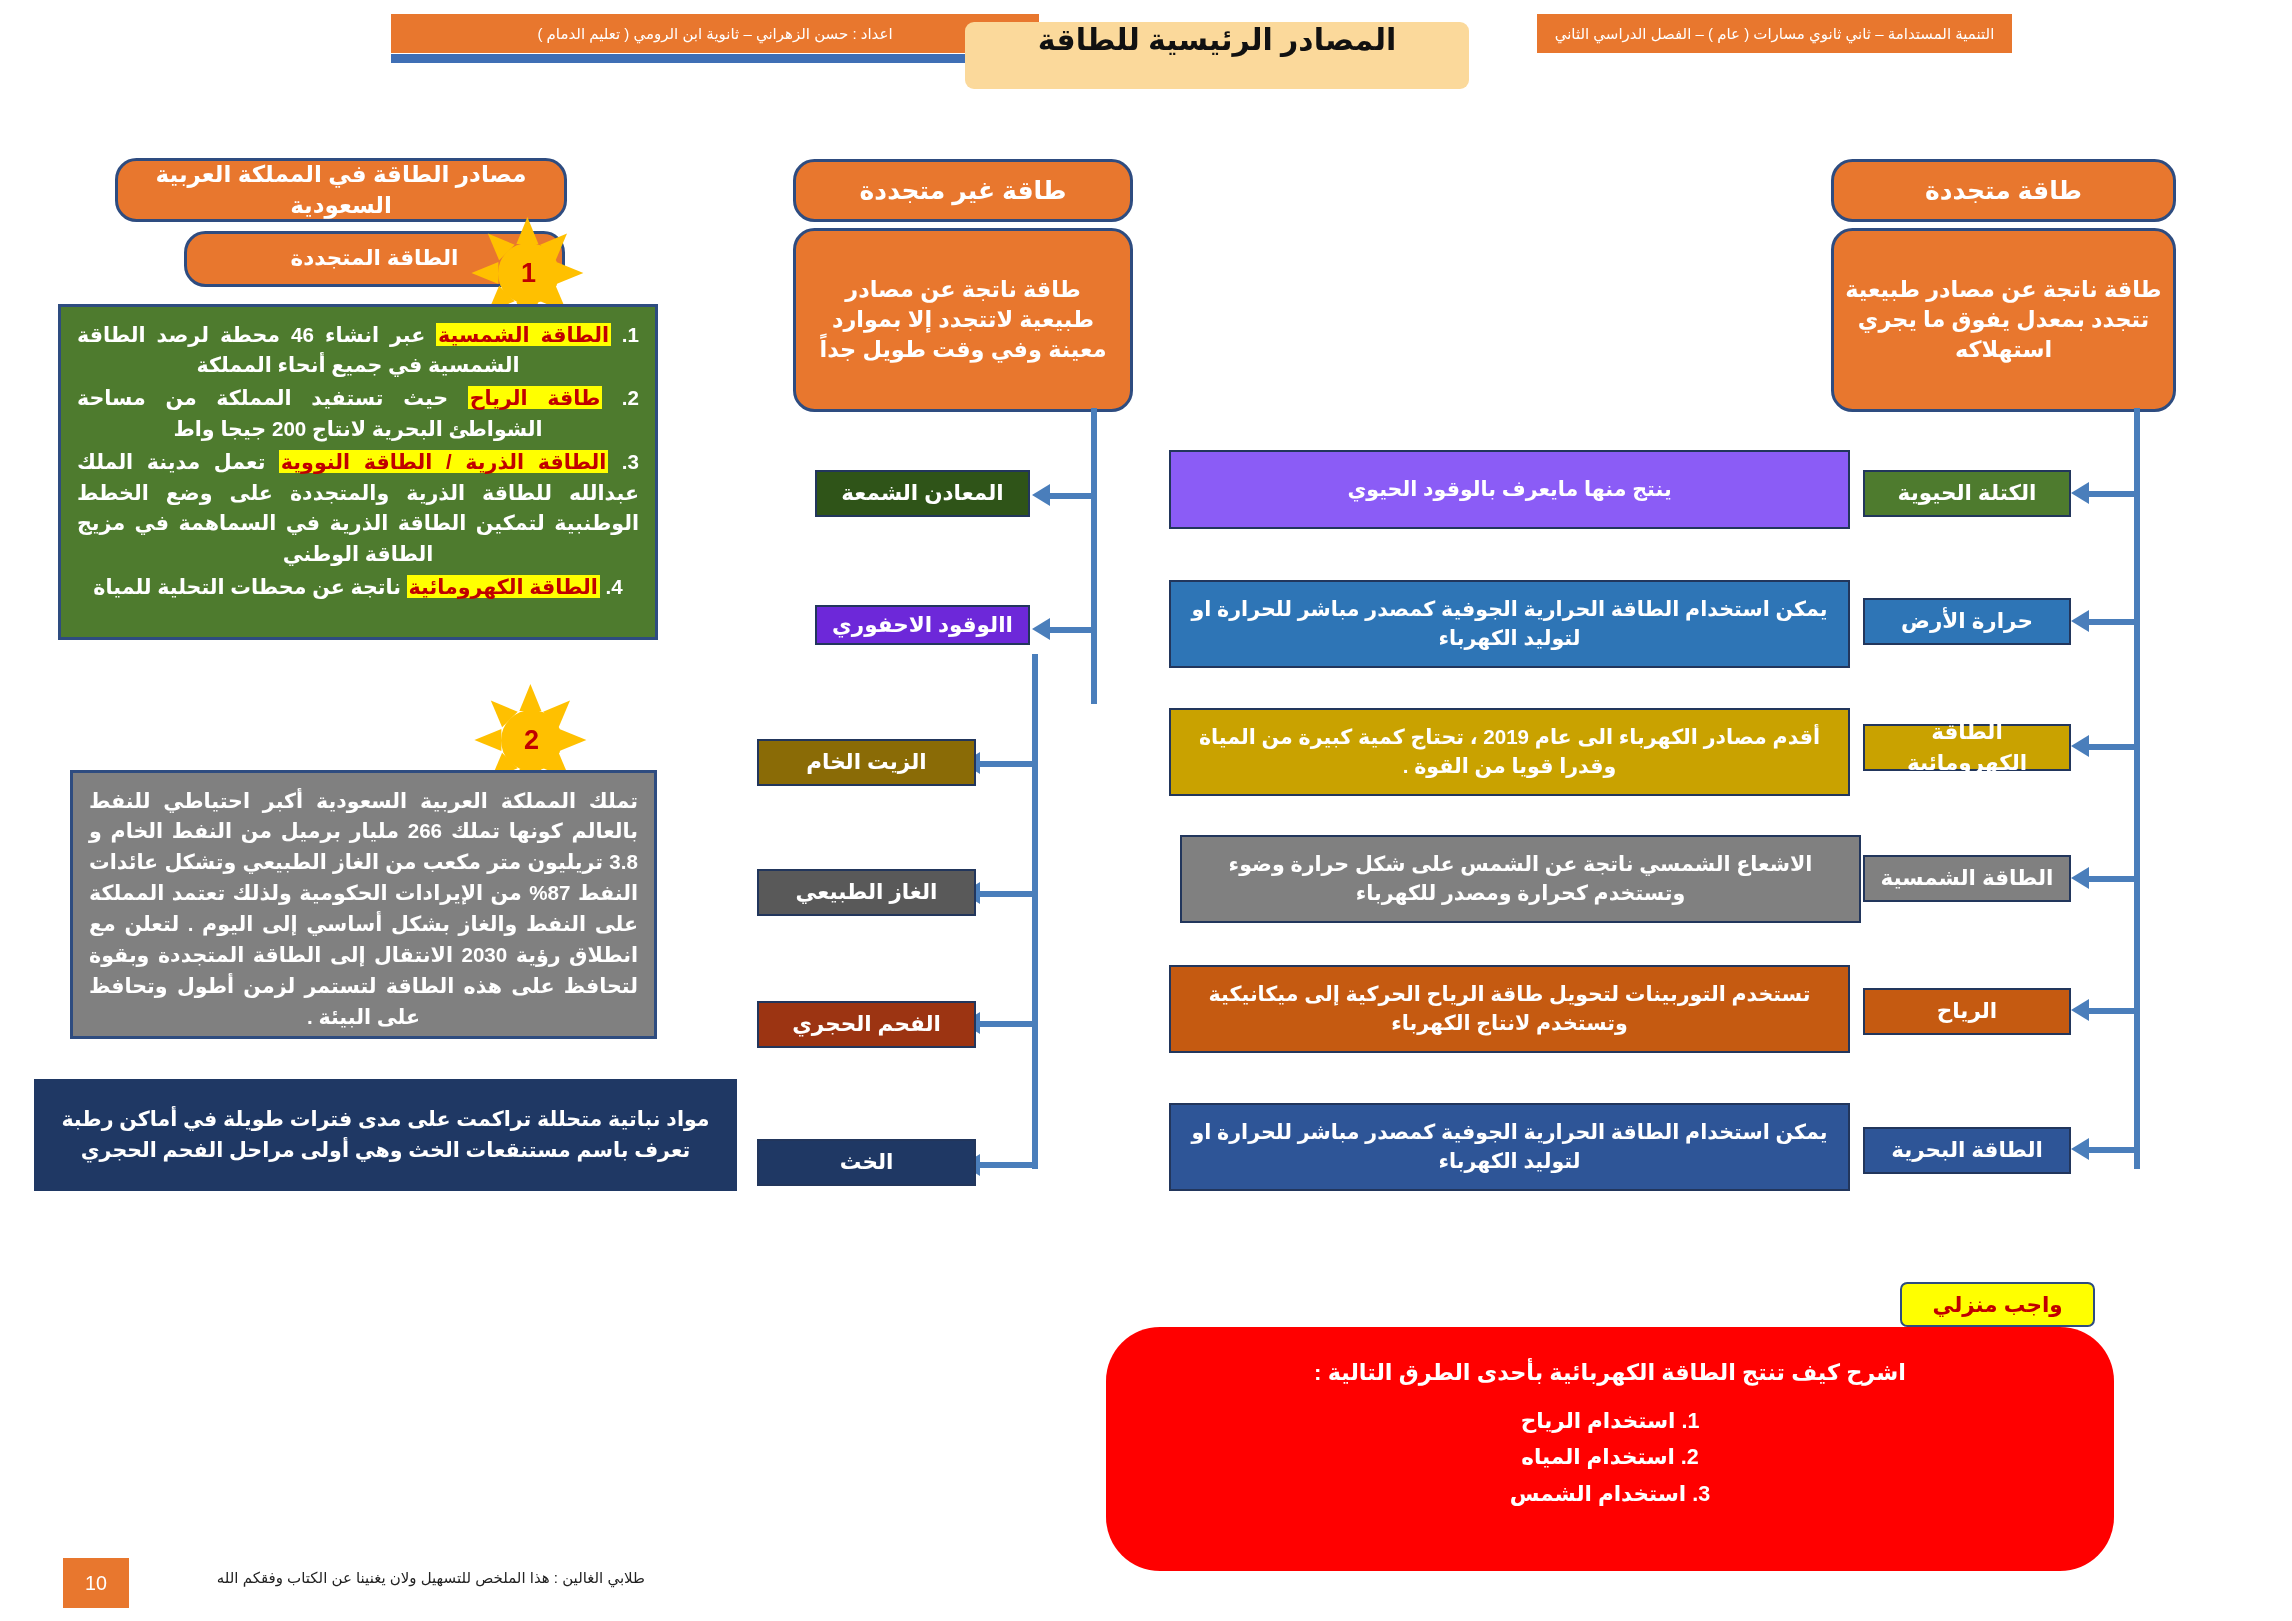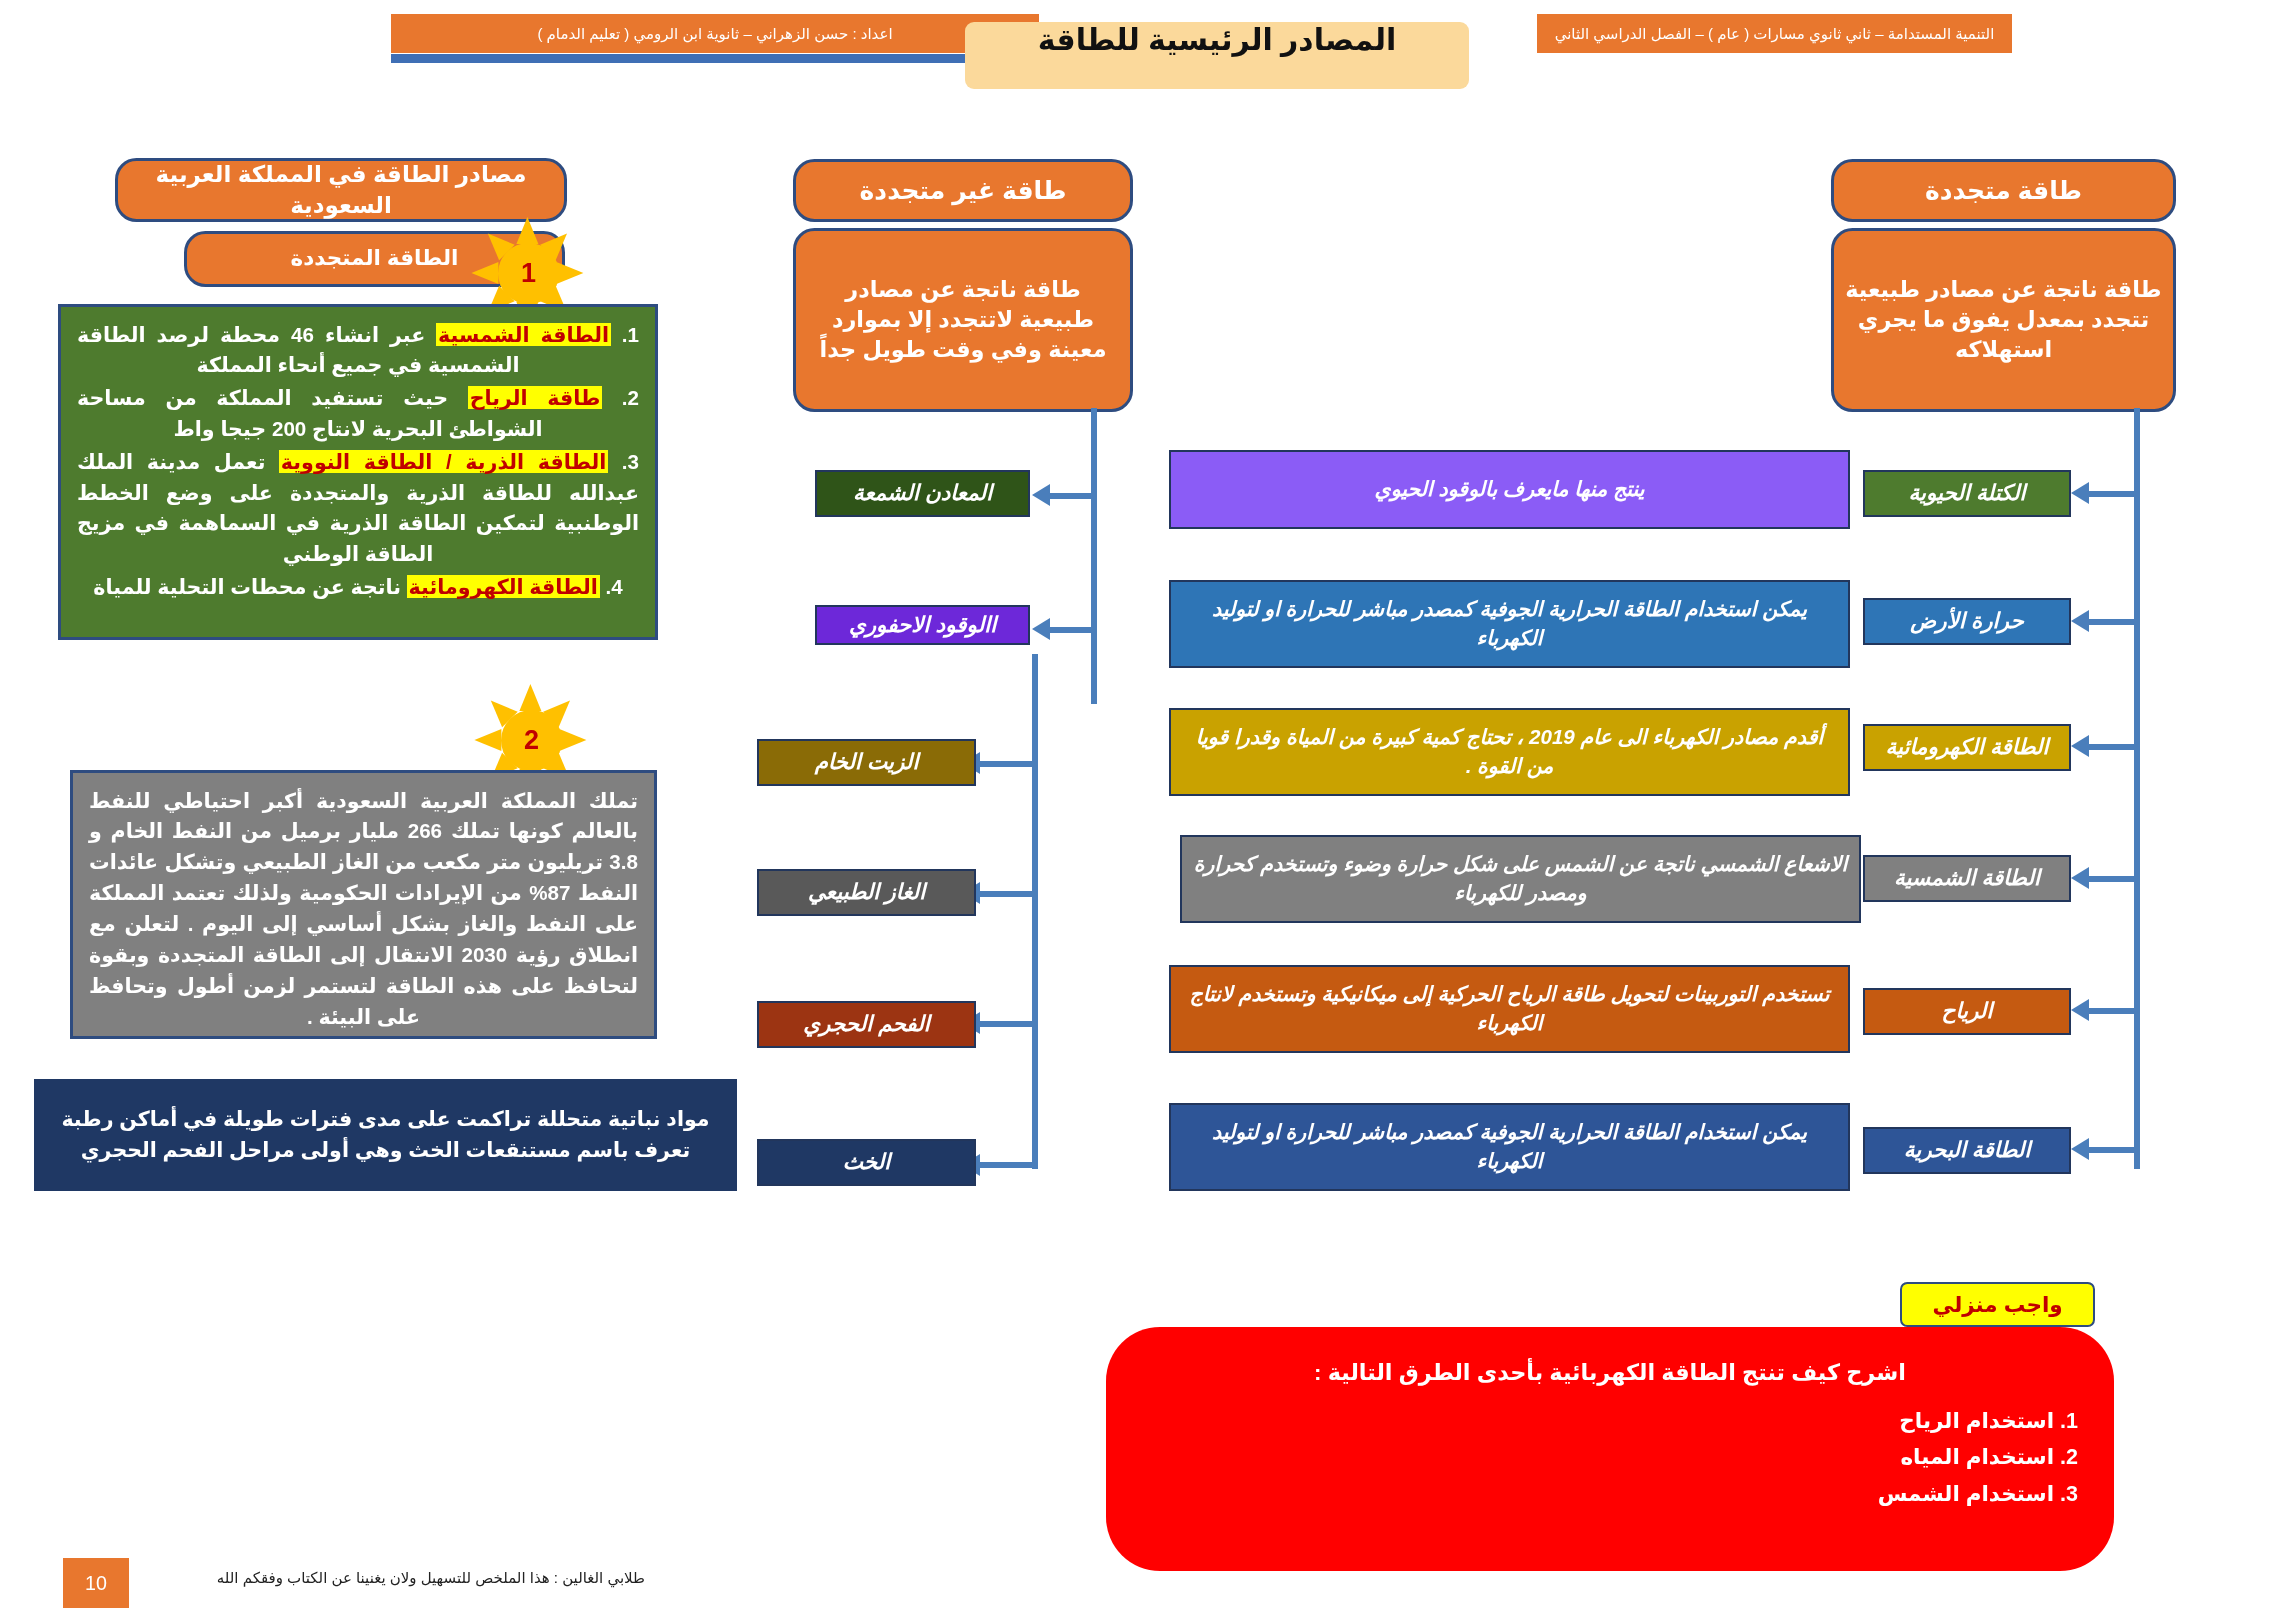--- a/index.html
+++ b/index.html
@@ -46,21 +46,21 @@
     position:absolute; background:#E8772E; border:3.6px solid #2E4C80;
     border-radius:21.5px; color:#fff; font-weight:bold;
     display:flex; align-items:center; justify-content:center; text-align:center;
     line-height:1.35; padding:5.4px 10.7px;
   }
 
   
   .rect{
     position:absolute; border:2.7px solid #22365C; color:#fff; font-weight:bold;
     display:flex; align-items:center; justify-content:center; text-align:center;
-    line-height:1.4; padding:3.6px 9px;font-style:italic;
+    line-height:1.4; padding:3.6px 9px;
   }
 
   
   .panel{
     position:absolute; border:3.6px solid #2E4C80; color:#fff; font-weight:bold;
     padding:12.5px 16px; line-height:1.5;
   }
 
   
   .olist{ list-style:none; counter-reset:li; }
@@ -108,21 +108,21 @@
     background:#FFFF00; border:2.7px solid #2E4C80; border-radius:7.2px;
     display:flex; align-items:center; justify-content:center;
     color:#C00000; font-weight:bold; font-size:21.5px;
   }
   .hw-box{
     position:absolute; left:1106px; top:1327px; width:1008px; height:244px;
     background:#FF0000; border-radius:54px; color:#fff; font-weight:bold;
     padding:32px 36px 0 36px;
   }
   .hw-box .q{ font-size:22.4px; text-align:center; margin-bottom:21.5px; }
-  .hw-list{ list-style:none; counter-reset:hw; }
+  .hw-list{ list-style:none; counter-reset:hw; text-align:center; }
   .hw-list li{
     counter-increment:hw; font-size:21.5px; margin:10.7px 0;
   }
   .hw-list li::before{ content: counter(hw) ". "; }
 
   
   .page-num{
     position:absolute; left:63px; top:1558px; width:66px; height:50px;
     background:#E8772E; color:#fff; font-size:19.7px;
     display:flex; align-items:center; justify-content:center;

